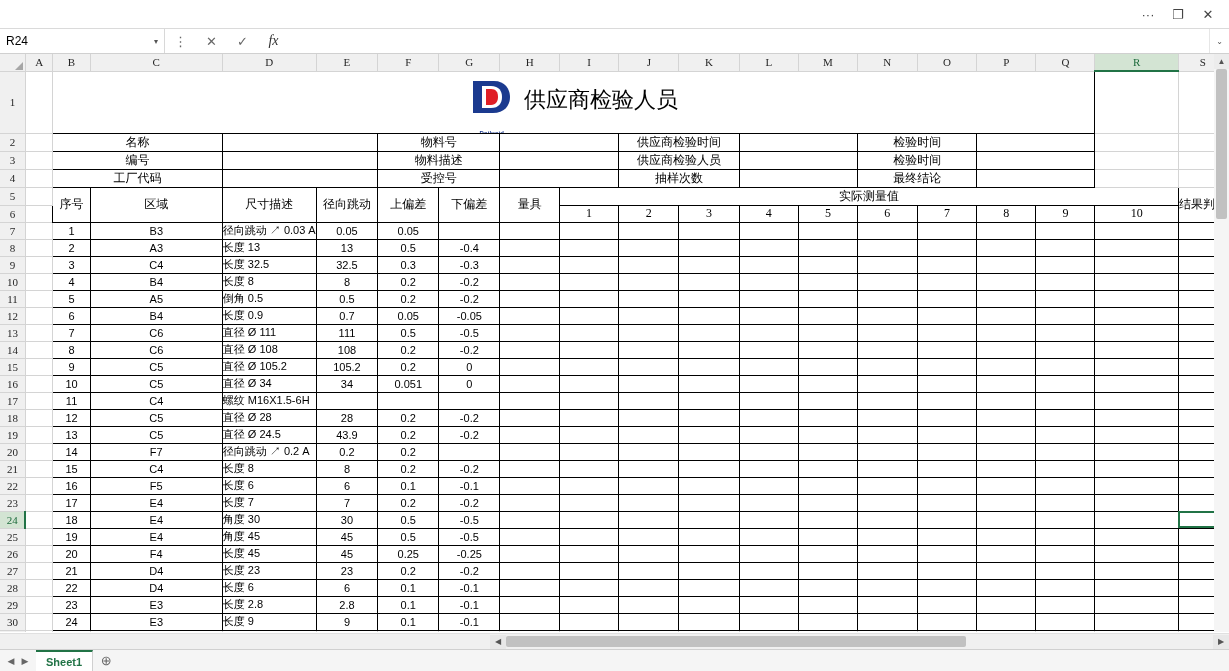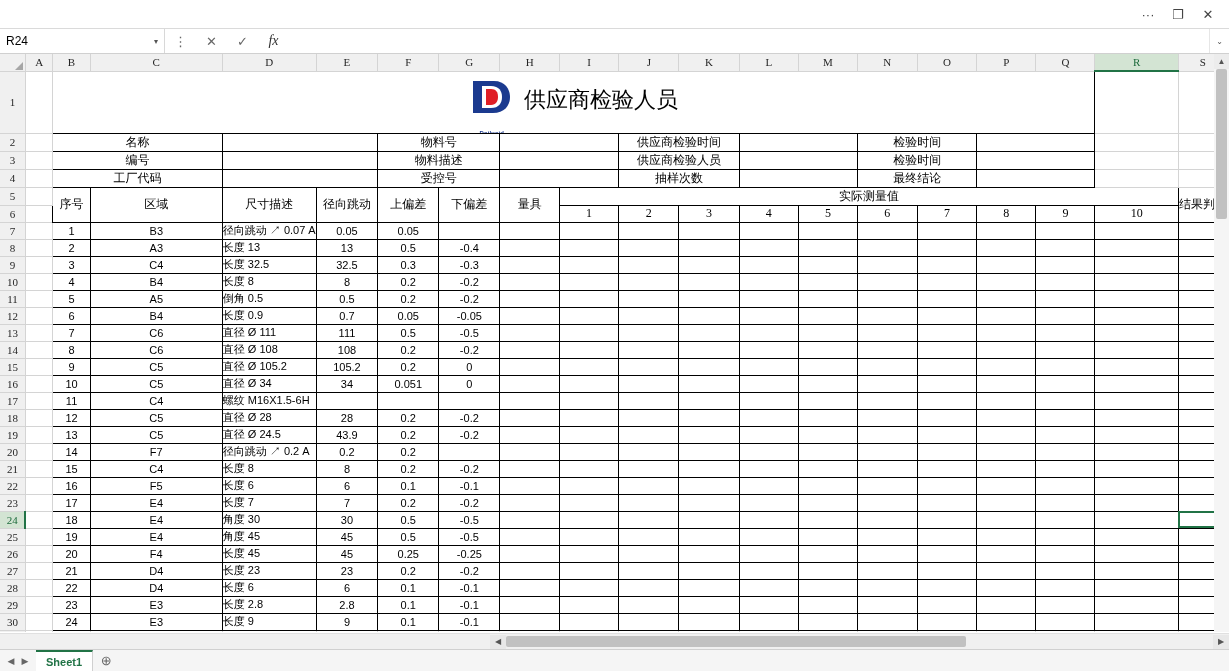--- a/index.html
+++ b/index.html
@@ -367,21 +367,21 @@
             <td class="cell bd c hdrtxt">8</td>
             <td class="cell bd c hdrtxt">9</td>
             <td class="cell bd c hdrtxt">10</td>
             <td class="cell blank"></td>
           </tr>
           <tr style="height: 17px;">
             <td class="rowhead">7</td>
             <td class="cell blank"></td>
             <td class="cell bd c datatxt">1</td>
             <td class="cell bd c datatxt">B3</td>
-            <td class="cell bd l datatxt">径向跳动 ↗ 0.07 A</td>
+            <td class="cell bd l datatxt">径向跳动 ↗ 0.03 A</td>
             <td class="cell bd c datatxt">0.05</td>
             <td class="cell bd c datatxt">0.05</td>
             <td class="cell bd c datatxt"></td>
             <td class="cell bd"></td>
             <td class="cell bd"></td>
             <td class="cell bd"></td>
             <td class="cell bd"></td>
             <td class="cell bd"></td>
             <td class="cell bd"></td>
             <td class="cell bd"></td>

